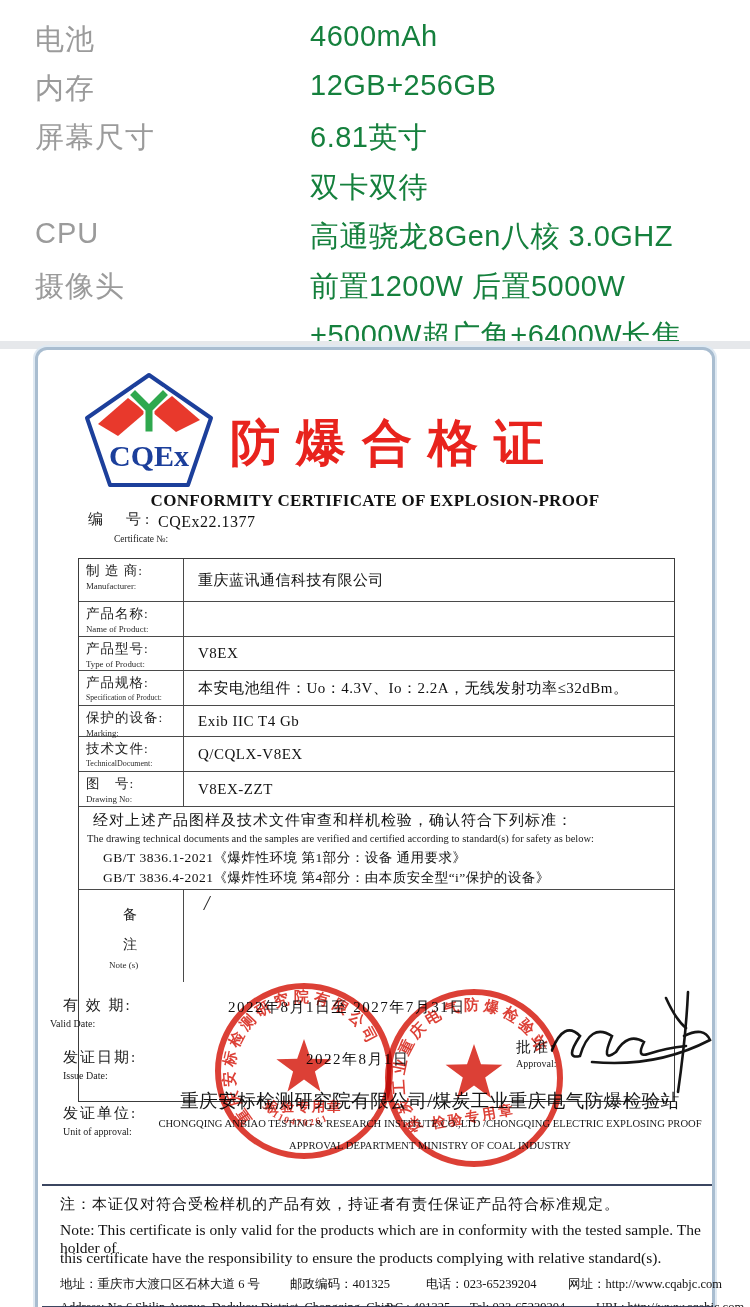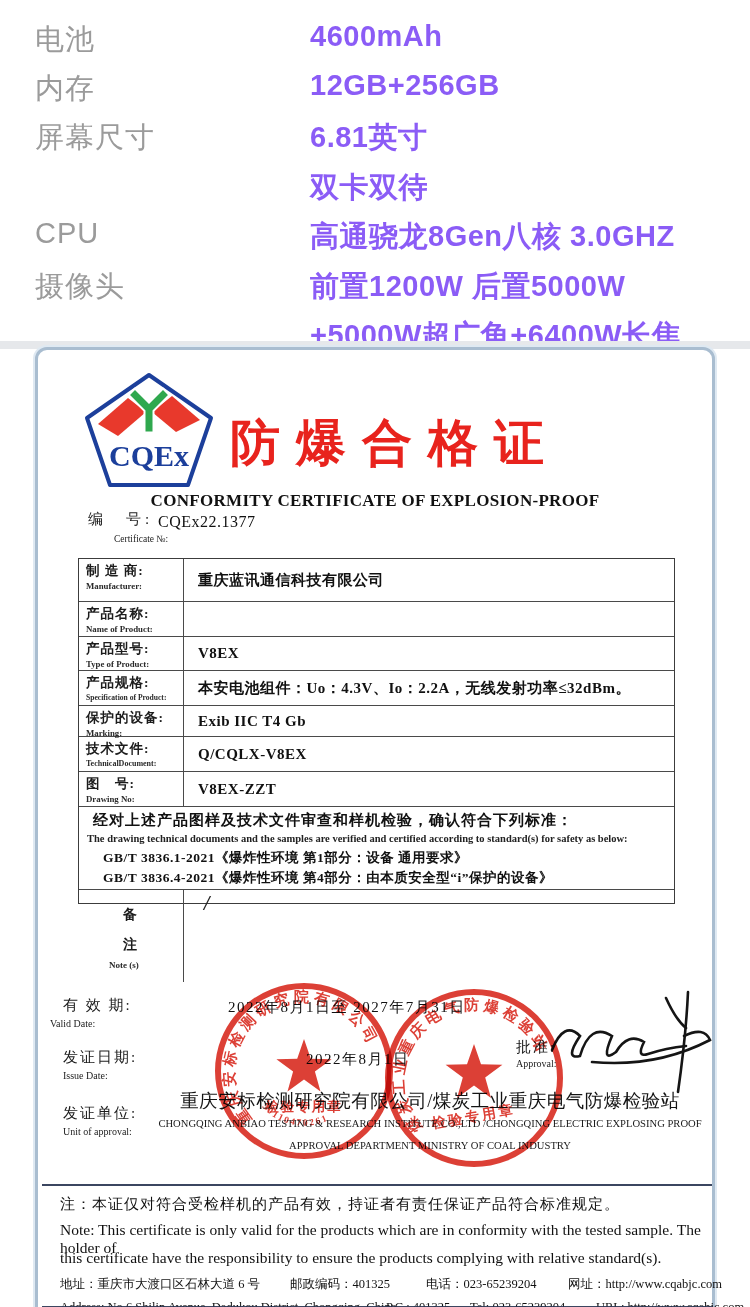--- a/index.html
+++ b/index.html
@@ -4,36 +4,36 @@
 <style>
   * { margin:0; padding:0; box-sizing:border-box; }
   html,body { width:750px; height:1307px; background:#fff; overflow:hidden; position:relative;
     font-family:"Liberation Serif","DejaVu Serif",serif; }
 
   
   .specs { position:absolute; left:0; top:0; width:750px; height:343px;
     font-family:"Liberation Sans","DejaVu Sans",sans-serif; }
   .spec-row { position:absolute; left:0; width:750px; height:40px; }
   .spec-label { position:absolute; left:35px; font-size:29px; color:#9b9b9b; font-weight:500; letter-spacing:1px; }
-  .spec-value { position:absolute; left:310px; font-size:29px; color:#8b5cf6; font-weight:700; letter-spacing:0.5px; }
+  .spec-value { position:absolute; left:310px; font-size:29px; color:#15803d; font-weight:400; letter-spacing:0.5px; }
   .divider-band { position:absolute; left:0; top:341px; width:750px; height:8px; background:#e6e8eb; }
 
   
   .card { position:absolute; left:35px; top:347px; width:680px; height:975px; background:#fff;
     border:3px solid #a9bdd0; border-radius:12px; box-shadow:0 0 0 2px #dfe9f2; }
   .abs { position:absolute; }
 
   .cert-title { font-weight:bold; color:#e8231d; font-size:50px; letter-spacing:16px; white-space:nowrap; }
   .cert-title-en { width:100%; text-align:center; font-weight:bold; font-size:17px; color:#111; letter-spacing:0.3px; }
   .no-label-cn { font-size:15px; color:#222; letter-spacing:4px; }
   .no-label-en { font-size:9.5px; color:#222;margin-left:26px; }
   .no-value { font-size:16px; color:#111; letter-spacing:0.5px; }
 
   
-  .cert-table { left:40px; top:208px; width:597px; height:346px; border:1.5px solid #3c3c3c;font-weight:bold; }
+  .cert-table { left:40px; top:208px; width:597px; height:544px; border:1.5px solid #3c3c3c; }
   .t-row { position:relative; width:100%; border-bottom:1px solid #4a4a4a; }
   .t-row:last-child { border-bottom:none; }
   .t-label { position:absolute; left:0; top:0; bottom:0; width:105px; border-right:1px solid #4a4a4a; padding:3px 4px 0 7px; }
   .t-label .cn { font-size:13.5px; color:#1c1c1c; letter-spacing:1px; }
   .t-label .en { font-size:8.8px; color:#2a2a2a; margin-top:1px; }
   .t-value { position:absolute; left:105px; right:0; top:0; bottom:0; display:flex; align-items:center;
     padding-left:14px; font-size:15px; color:#111; letter-spacing:0.5px; }
   .std-block { position:relative; width:100%; border-bottom:1px solid #4a4a4a; }
   .std-cn { position:absolute; left:14px; top:4px; font-size:15px; color:#111; letter-spacing:1px; }
   .std-en { position:absolute; left:8px; top:26px; font-size:10.5px; color:#222; }

